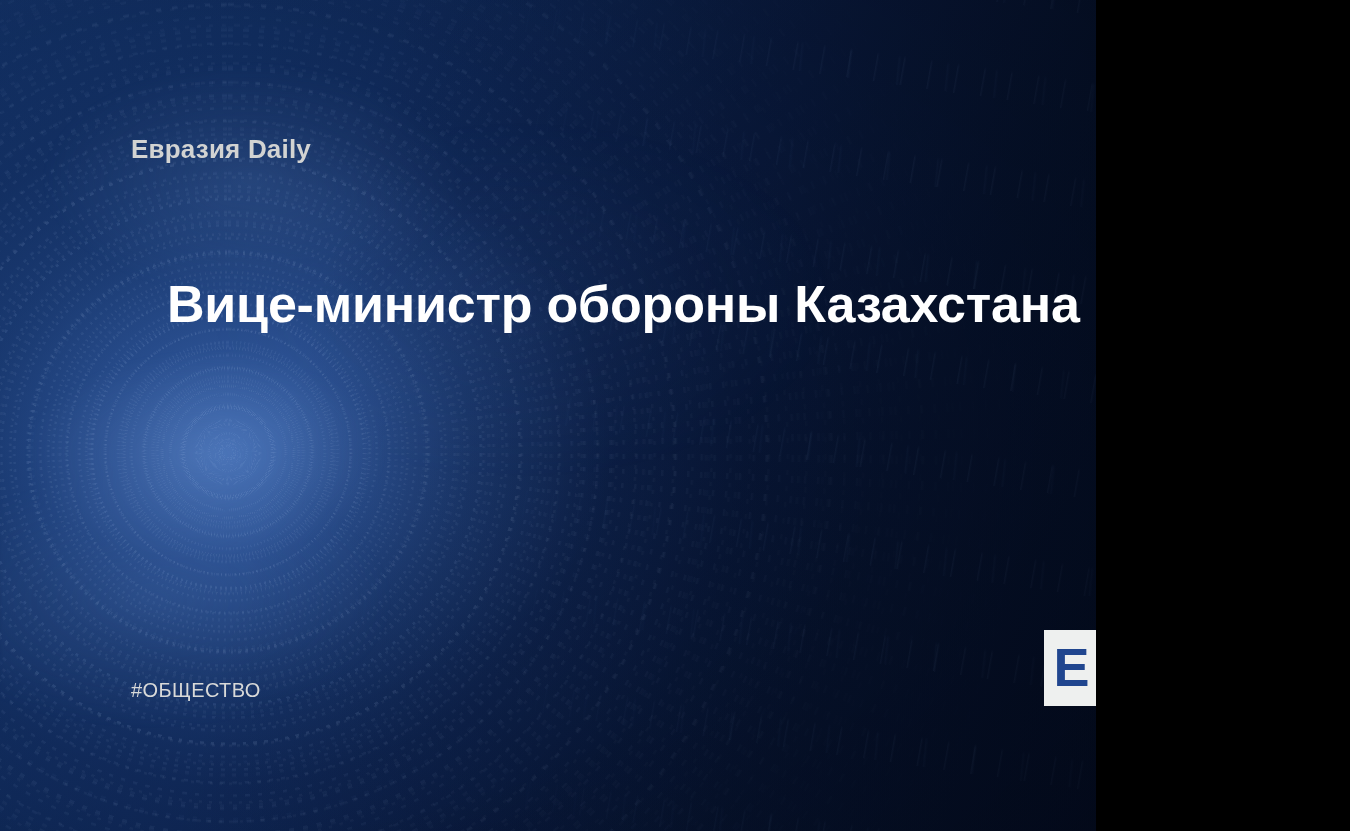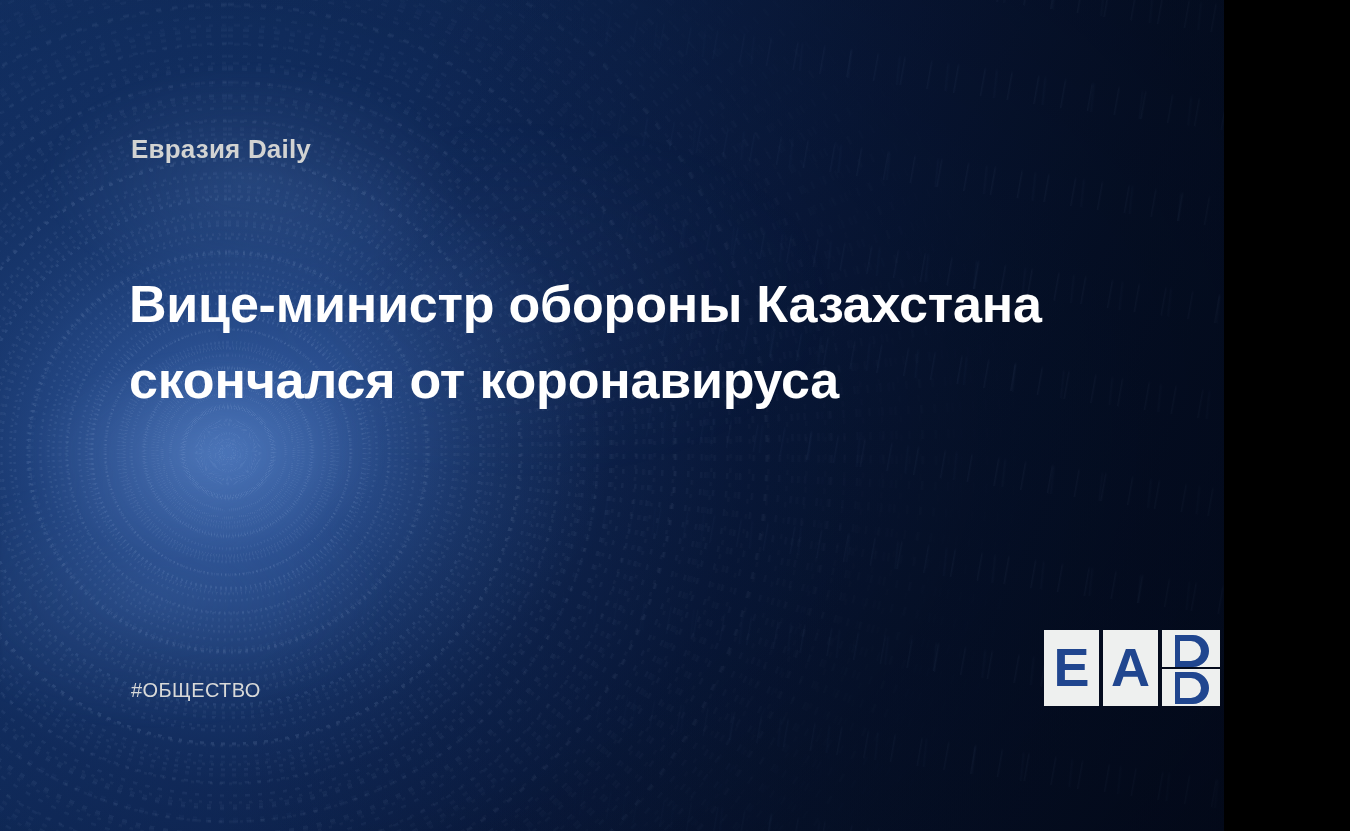--- a/index.html
+++ b/index.html
@@ -2,21 +2,21 @@
 <html><head>
 <meta charset="utf-8">
 <style>
   html, body {
     margin: 0;
     padding: 0;
     background: #000;
   }
   #card {
     position: relative;
-    width: 1224px;
+    width: 1096px;
     height: 831px;
     overflow: hidden;
     background: #a16207;
     font-family: "Liberation Sans", sans-serif;
     -webkit-font-smoothing: antialiased;
   }
 
   
   .bg-layer {
     position: absolute;
@@ -176,21 +176,21 @@
     position: absolute;
     left: 129px;
     top: 266px;
     width: 1010px;
     font-size: 52px;
     font-weight: 700;
     line-height: 76px;
     color: #ffffff;
     letter-spacing: -0.2px;
   }
-  #headline .hl-line { display: block; white-space: nowrap; }
+  #headline .hl-line { display: block; white-space: nowrap; margin-left: 38px; }
 
   #tag {
     position: absolute;
     left: 131px;
     top: 680px;
     font-size: 20px;
     font-weight: 400;
     letter-spacing: 0.4px;
     color: #d8d9d8;
     line-height: 1;
@@ -244,21 +244,20 @@
   <div id="bg-streaks" class="bg-layer"></div>
   <div id="bg-glow" class="bg-layer"></div>
   <div id="bg-vignette" class="bg-layer"></div>
 
   <div id="content">
 
     <div id="brand">Евразия Daily</div>
 
     <div id="headline">
       <span class="hl-line">Вице-министр обороны Казахстана</span>
-      <span class="hl-line">скончался от коронавируса</span>
     </div>
 
     <div id="tag">#ОБЩЕСТВО</div>
 
     <div id="logo">
 
       <div class="logo-tile">
         <span class="logo-letter">E</span>
       </div>
 

